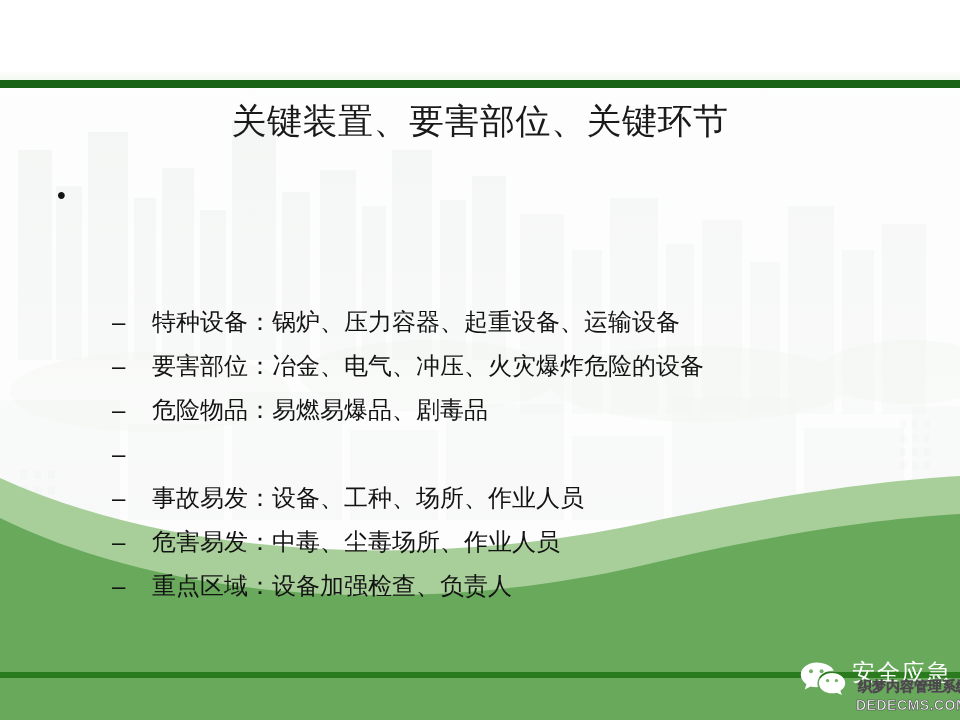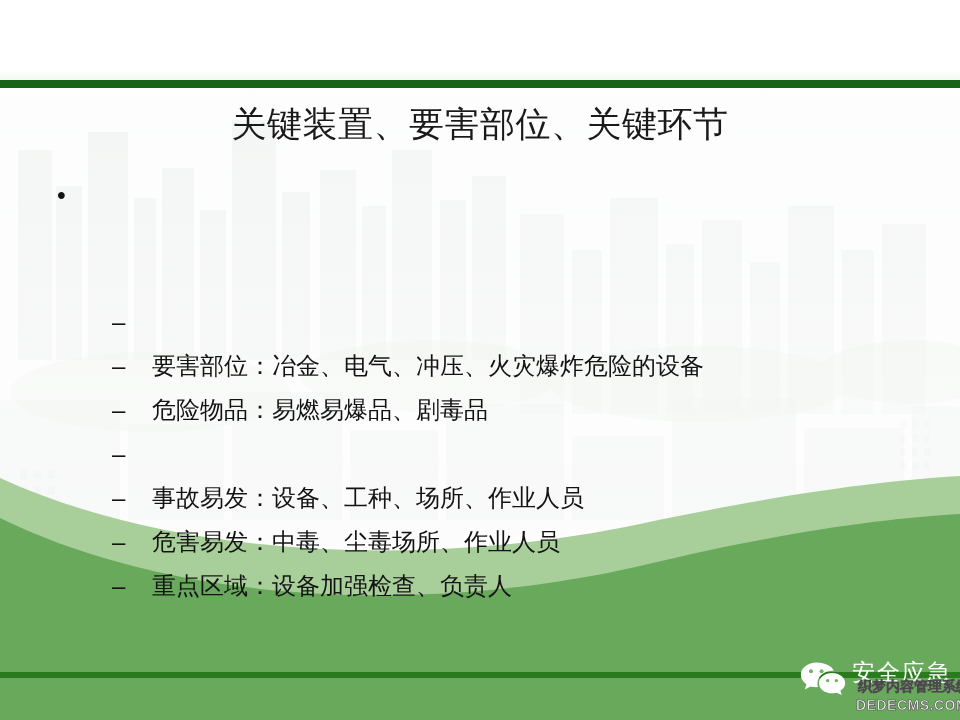--- a/index.html
+++ b/index.html
@@ -63,20 +63,21 @@
     position: absolute;
     left: 0;
     top: 102px;
     width: 960px;
     text-align: center;
     font-size: 35px;
     line-height: 44px;
     color: #1a1a1a;
     letter-spacing: 0.5px;
     white-space: nowrap;
+    font-family: Liberation Mono, monospace;
   }
 
   
   .body-block {
     position: absolute;
     left: 0;
     top: 176px;
     width: 960px;
   }
 
@@ -298,20 +299,21 @@
 
   <div class="body-block">
 
     <p class="lead">
       <span class="lead-bullet">•</span>
     </p>
 
     <ul class="sublist">
       <li>
         <span class="dash">–</span>
+        <span>特种设备：锅炉、压力容器、起重设备、运输设备</span>
       </li>
       <li>
         <span class="dash">–</span>
         <span>要害部位：冶金、电气、冲压、火灾爆炸危险的设备</span>
       </li>
       <li>
         <span class="dash">–</span>
         <span>危险物品：易燃易爆品、剧毒品</span>
       </li>
       <li>

